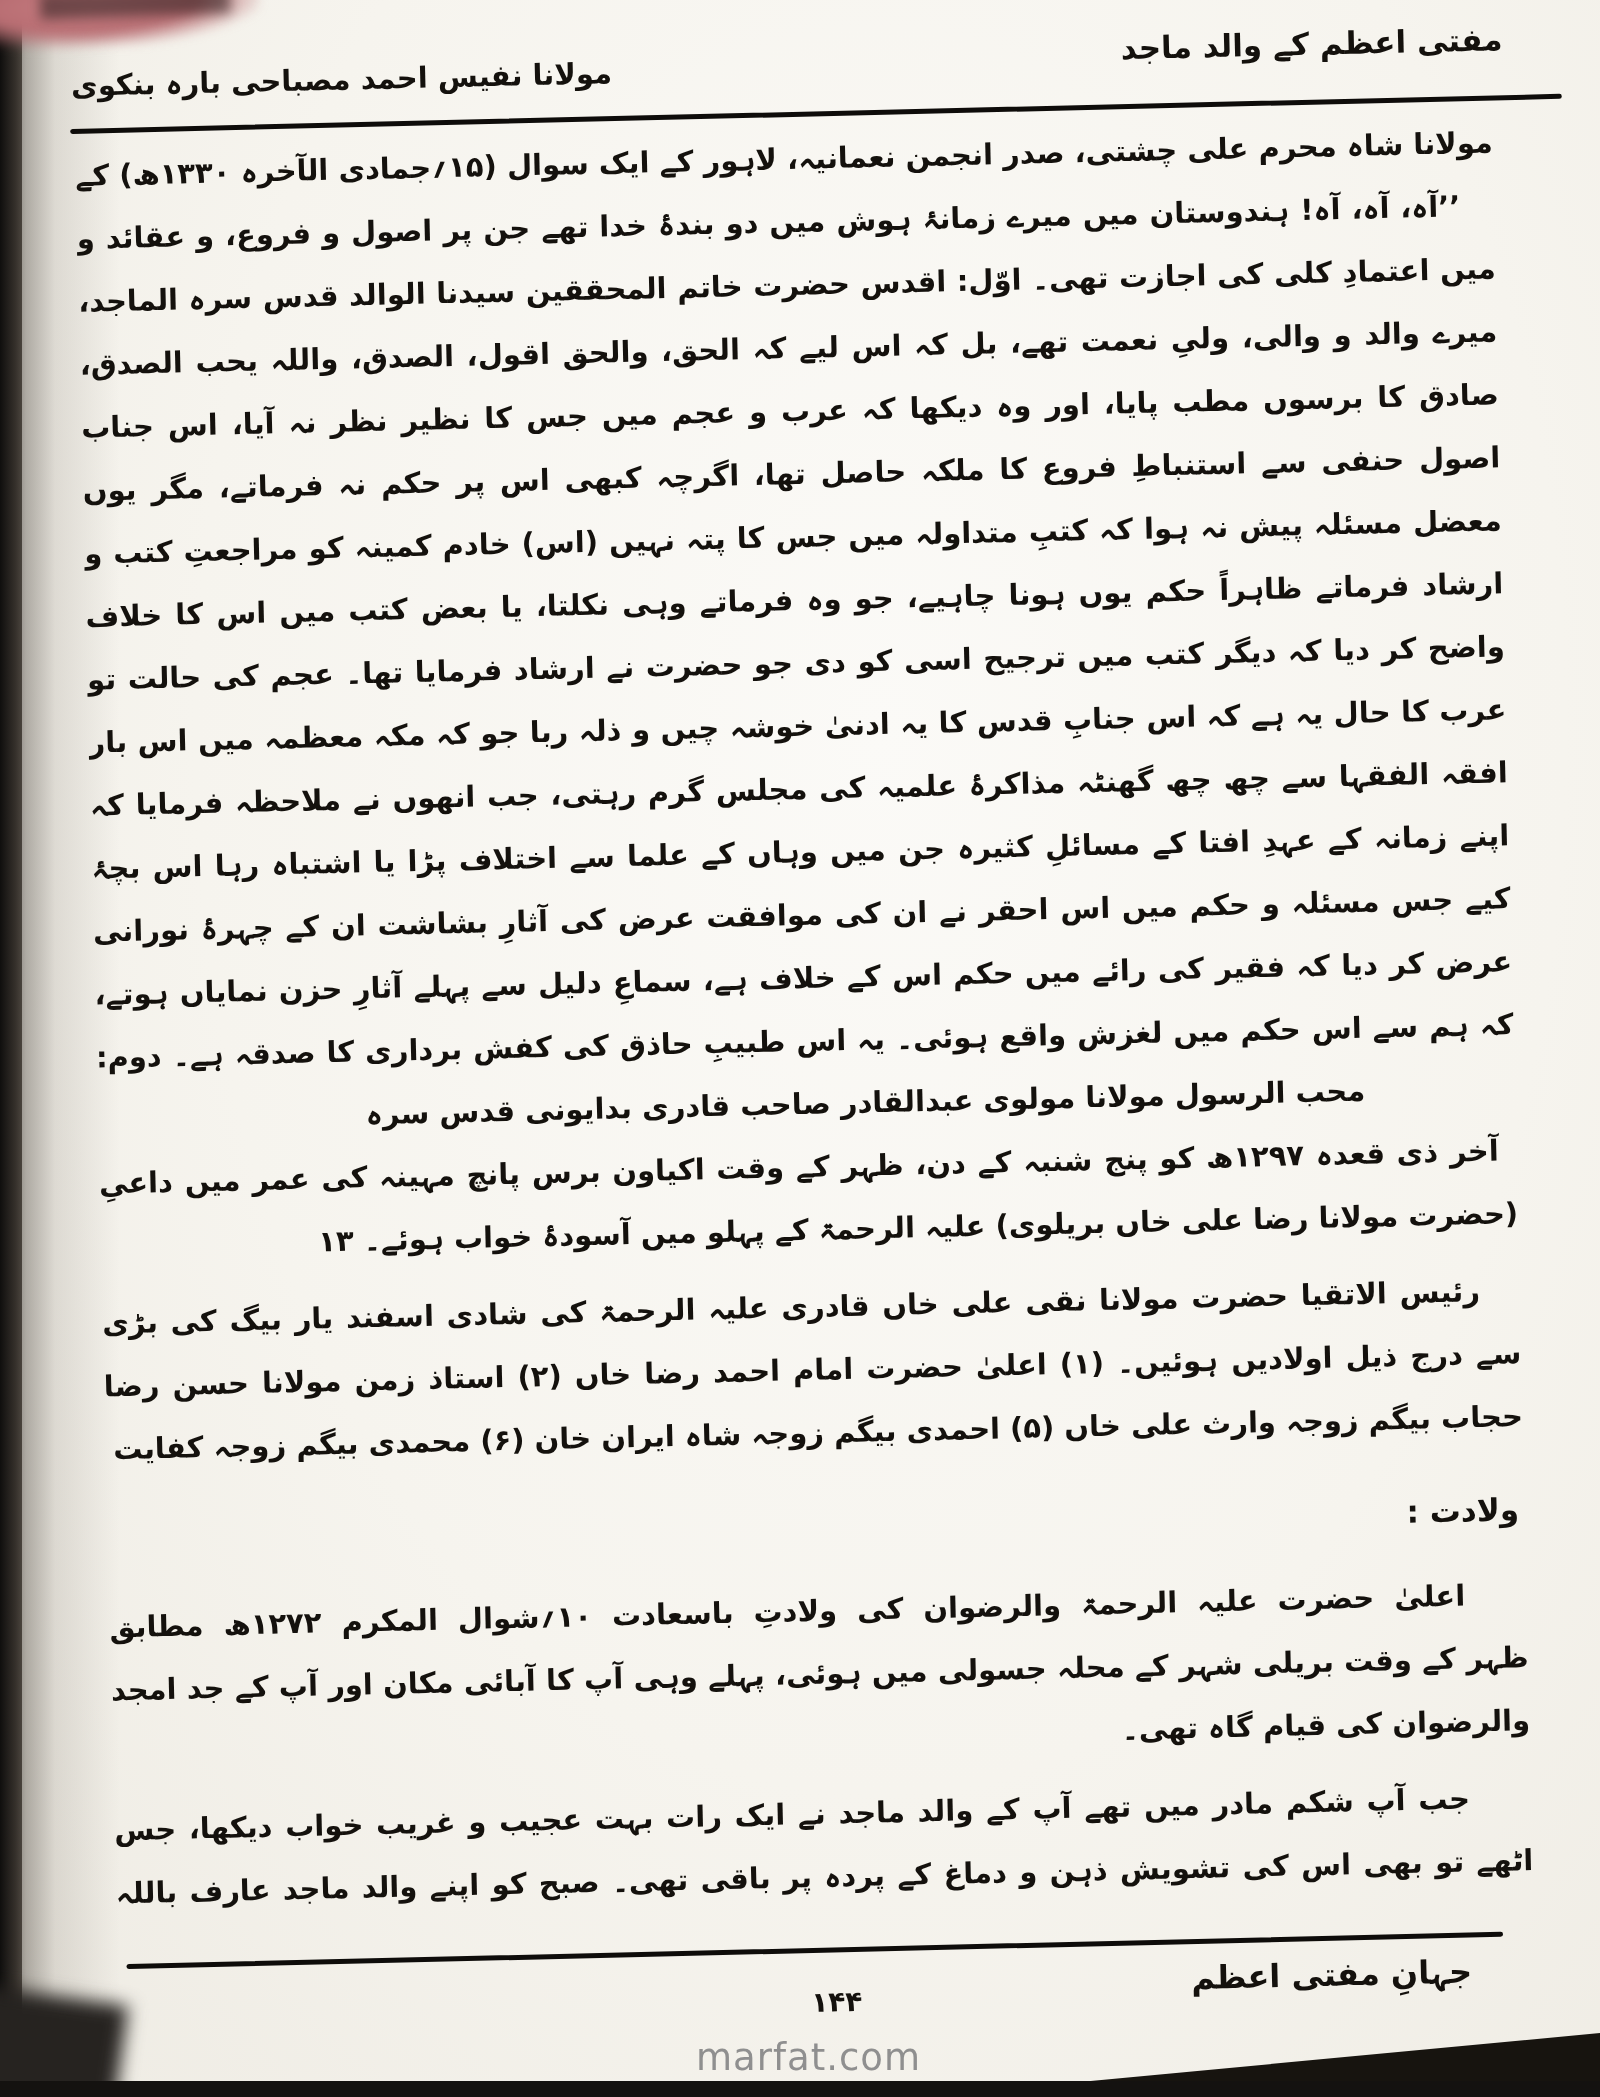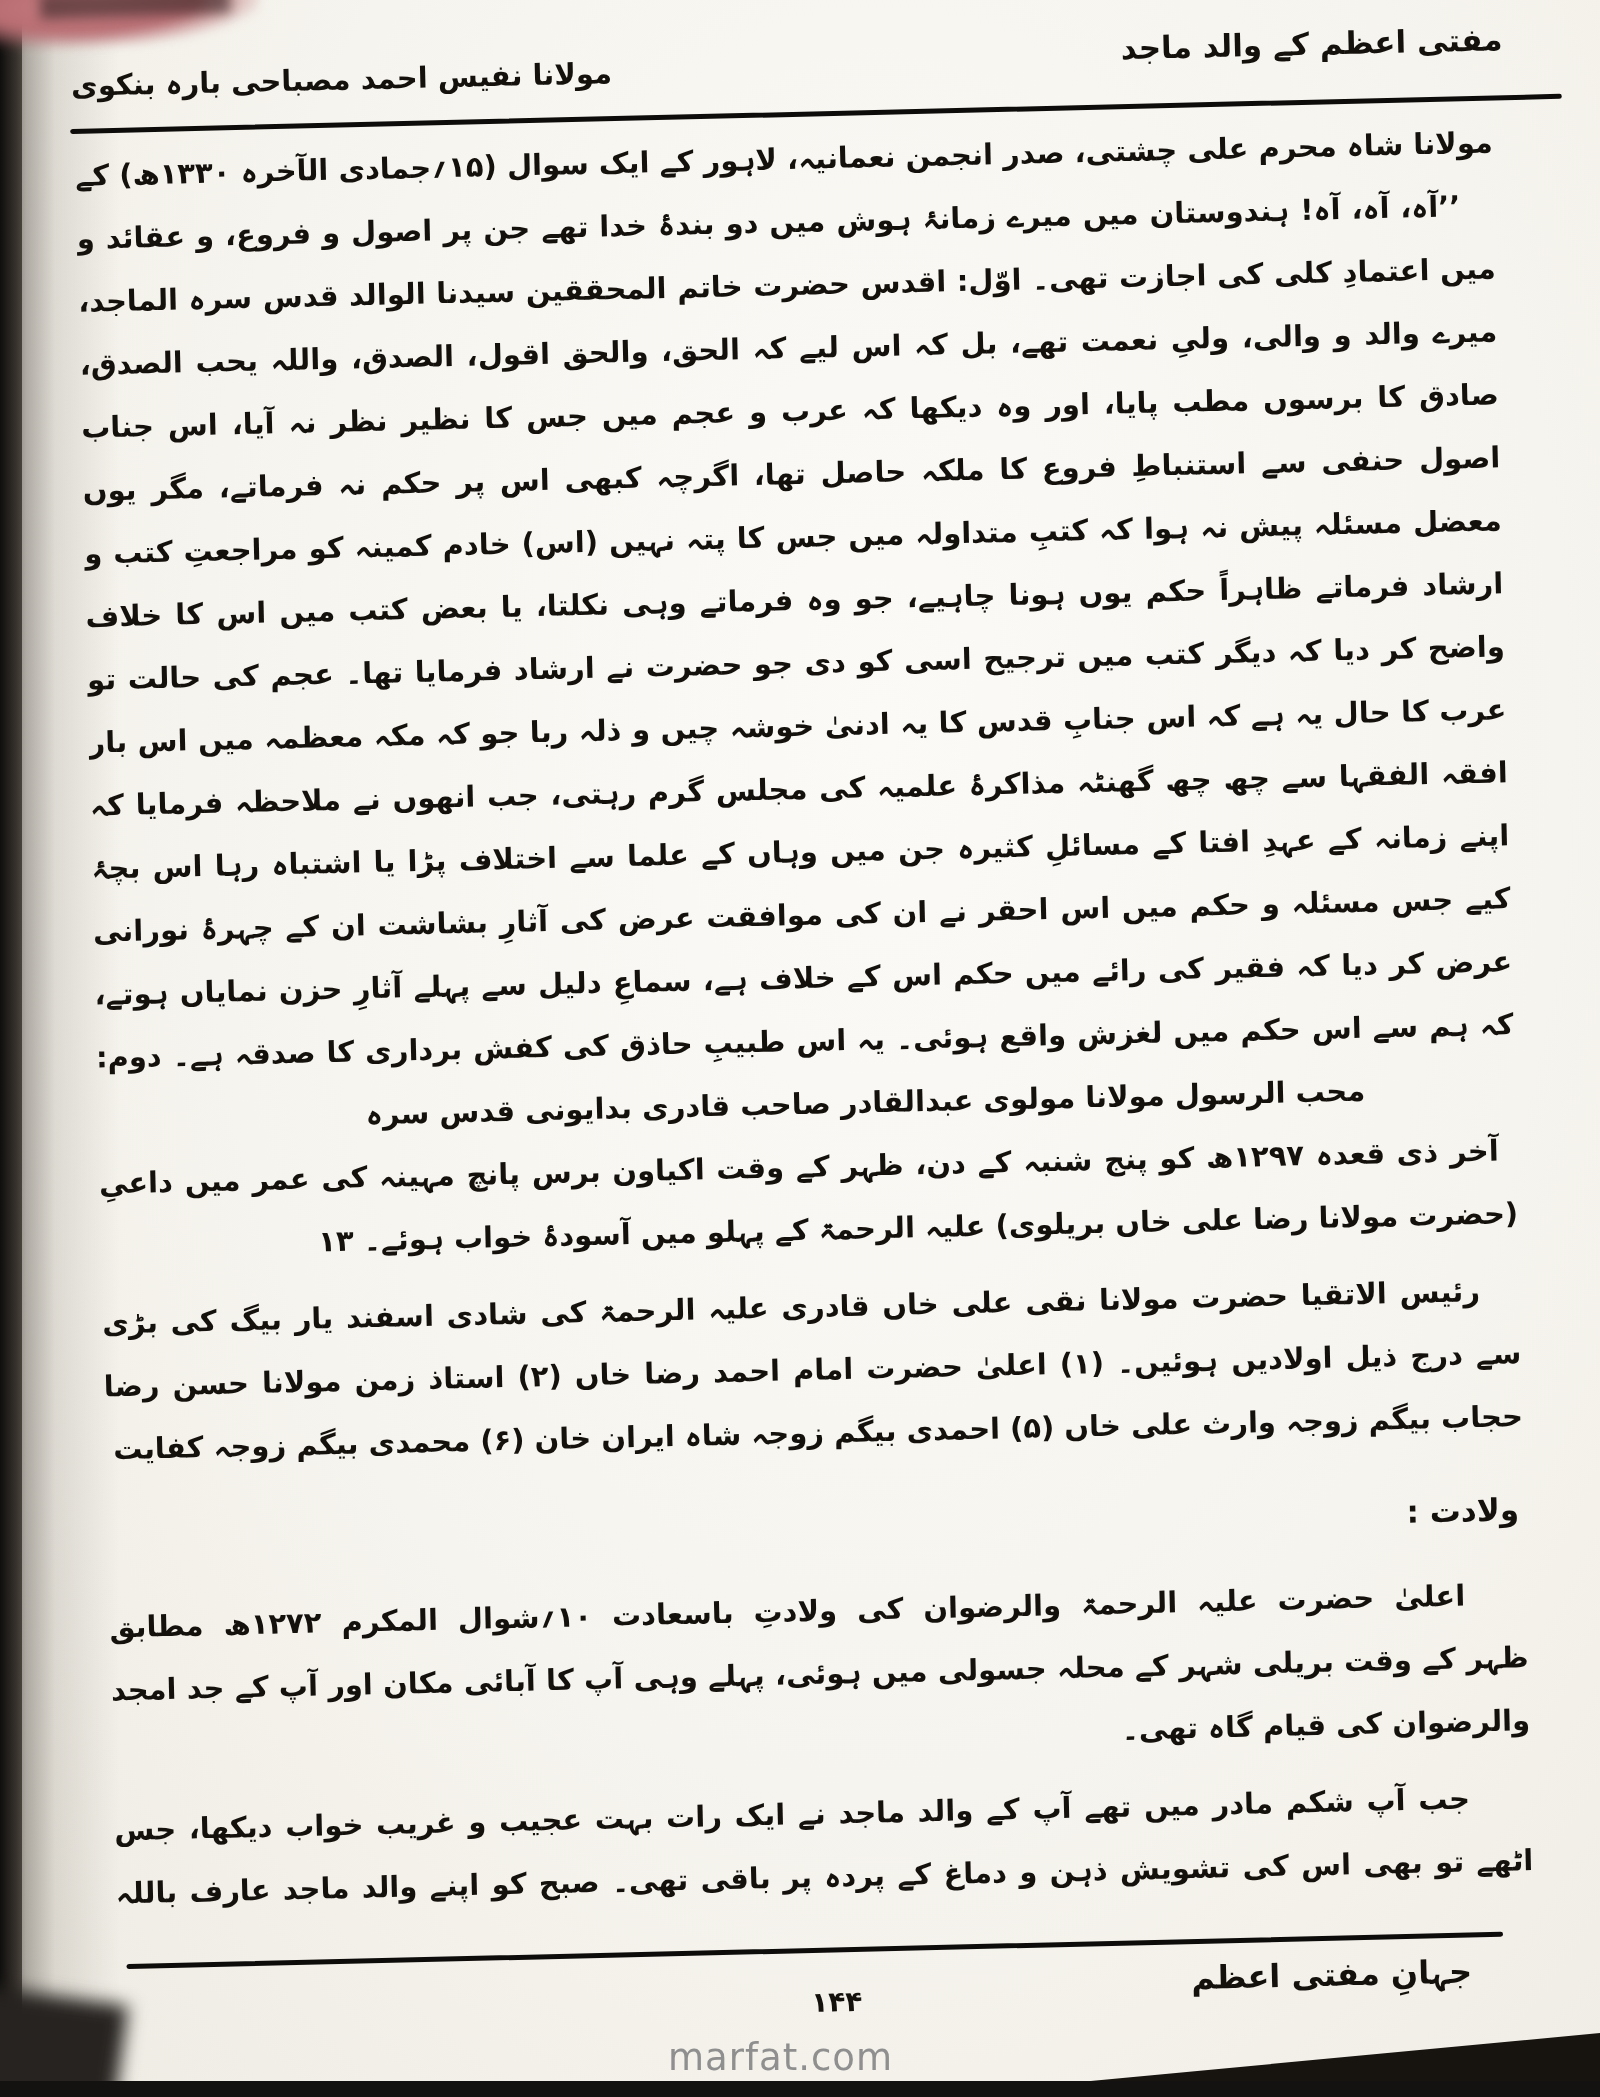--- a/index.html
+++ b/index.html
@@ -92,21 +92,21 @@
   }
   .footer-title{
     position:absolute;top:1968px;right:150px;
     font-weight:bold;font-size:32px;
   }
   .page-number{
     position:absolute;top:1986px;right:760px;
     font-weight:bold;font-size:28px;letter-spacing:3px;
   }
   .watermark{
-    position:absolute;left:668px;top:2036px;
+    position:absolute;left:696px;top:2036px;
     direction:ltr;
     font-size:37px;color:#8f8f8f;font-weight:normal;
     letter-spacing:1px;
     transform:rotate(1.3deg); 
   }
 </style>
 </head>
 <body>
 
 <div class="paper"></div>

